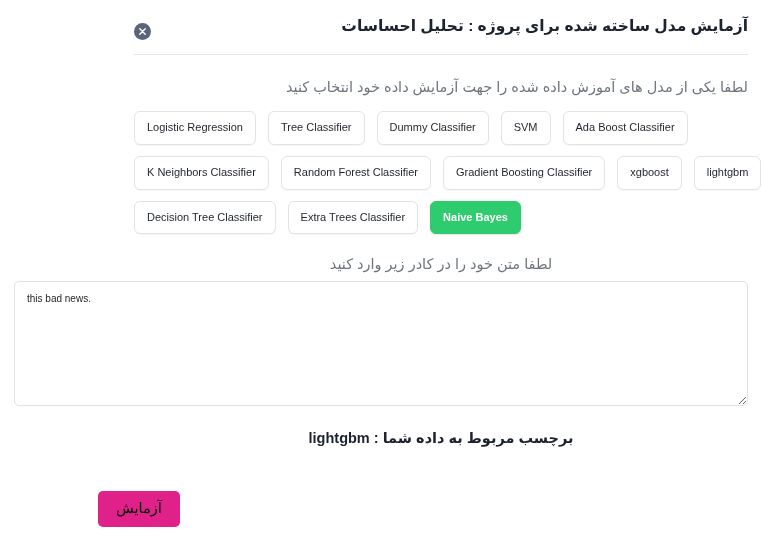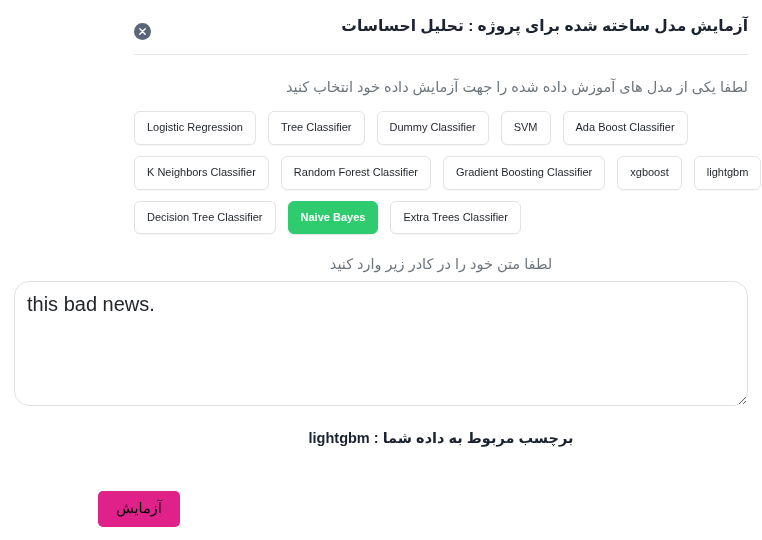--- a/index.html
+++ b/index.html
@@ -124,26 +124,26 @@
     margin-top: 22px;
     margin-bottom: 9px;
   }
 
   .text-input {
     display: block;
     box-sizing: border-box;
     width: 734px;
     height: 125px;
     border: 1px solid #dfe1e5;
-    border-radius: 15px;
+    border-radius: 5px;
     background: #ffffff;
     direction: ltr;
     text-align: left;
     font-family: "Liberation Sans", "DejaVu Sans", sans-serif;
-    font-size: 20px;
+    font-size: 10px;
     color: #23272b;
     padding: 11px 12px;
     resize: both;
     outline: none;
     overflow: auto;
   }
 
   .result-line {
     direction: rtl;
     text-align: center;
@@ -210,22 +210,22 @@
       <div class="row-models">
         <button class="model-btn">K Neighbors Classifier</button>
         <button class="model-btn">Random Forest Classifier</button>
         <button class="model-btn">Gradient Boosting Classifier</button>
         <button class="model-btn">xgboost</button>
         <button class="model-btn">lightgbm</button>
       </div>
 
       <div class="row-models">
         <button class="model-btn">Decision Tree Classifier</button>
+        <button class="model-btn">Extra Trees Classifier</button>
         <button class="model-btn selected">Naive Bayes</button>
-        <button class="model-btn">Extra Trees Classifier</button>
       </div>
 
     </div>
 
     <div class="textarea-label">لطفا متن خود را در کادر زیر وارد کنید</div>
 
     <textarea class="text-input" placeholder="" style="">this bad news.</textarea>
 
     <div class="result-line">
       <span>برچسب مربوط به داده شما : </span><span class="result-value">lightgbm</span>

